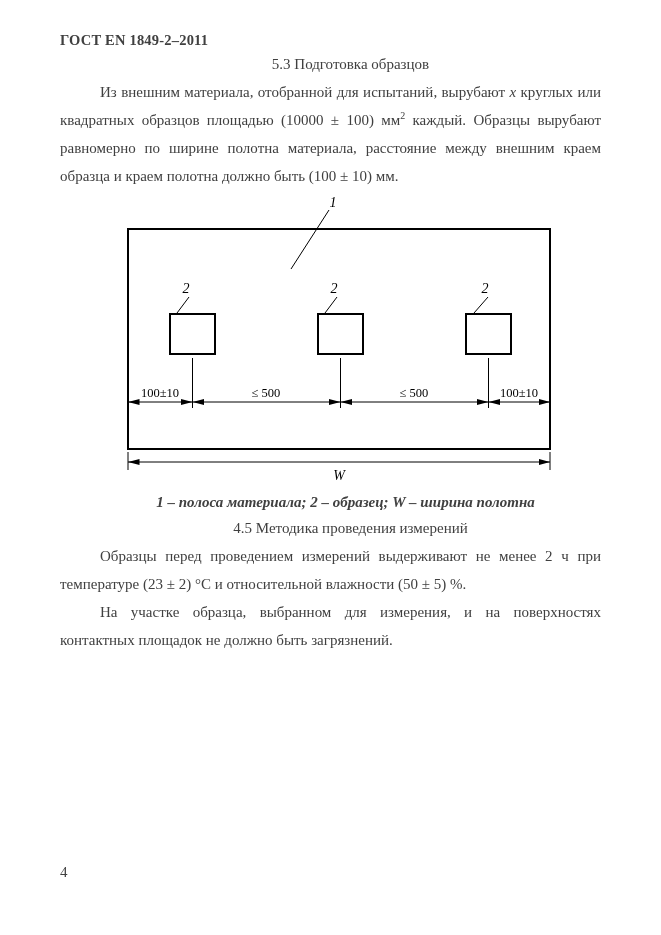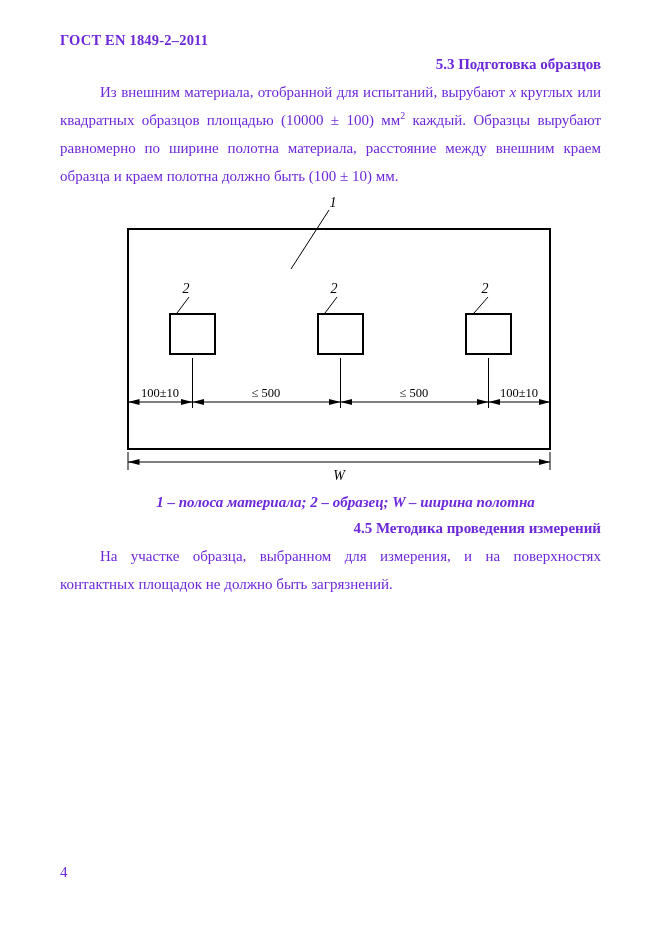--- a/index.html
+++ b/index.html
@@ -4,27 +4,27 @@
 <style>
   * { box-sizing: border-box; }
   html, body { margin: 0; padding: 0; }
   body { background: #ffffff; }
   .page {
     position: relative;
     width: 661px;
     height: 935px;
     background: #ffffff;
     font-family: "Liberation Serif", "DejaVu Serif", serif;
-    color: #6d28d9;
+    color: #404040;
     overflow: hidden;
   }
   .content { position: absolute; left: 60px; top: 30px; width: 541px; }
   .doc-header { font-size: 14.5px; font-weight: bold; line-height: 20px; letter-spacing: 0.2px; }
   p.text { margin: 0; font-size: 15px; line-height: 28px; text-align: justify; text-indent: 40px; }
-  p.heading { font-weight: bold; text-align: right; }
+  p.heading { font-weight: normal; text-align: center; }
   .h53 { margin-top: 2px; }
   .h54 { margin-top: 6px; }
   sup { font-size: 10px; line-height: 0; vertical-align: 6px; }
   .fig-svg { display: block; margin: 2px 0 0 0; }
   .legend {
     margin: 8px 0 0 0; font-size: 15px; line-height: 24px;
     text-align: center; font-style: italic; text-indent: 0; padding-left: 30px; font-weight: bold;
   }
   .caption { margin: 6px 0 0 0; font-size: 15px; line-height: 24px; text-align: center; text-indent: 0; }
   .page-number { position: absolute; left: 60px; top: 864px; font-size: 15px; }
@@ -89,19 +89,20 @@
 
         <text x="279" y="288" font-size="14" font-style="italic" text-anchor="middle">W</text>
       </g>
     </svg>
 
     <p class="legend"><i>1</i><span> – полоса материала;  </span><i>2</i><span> – образец; </span><i>W</i><span> – ширина полотна</span></p>
 
 
     <p class="text heading h54">4.5 Методика проведения измерений</p>
 
+    <p class="text">Образцы перед проведением измерений выдерживают не менее 2 ч при температуре (23 ± 2) °С и относительной влажности (50 ± 5) %.</p>
 
     <p class="text">На участке образца, выбранном для измерения, и на поверхностях контактных площадок не должно быть загрязнений.</p>
 
   </div>
 
   <div class="page-number">4</div>
 </div>
 
 </body></html>

